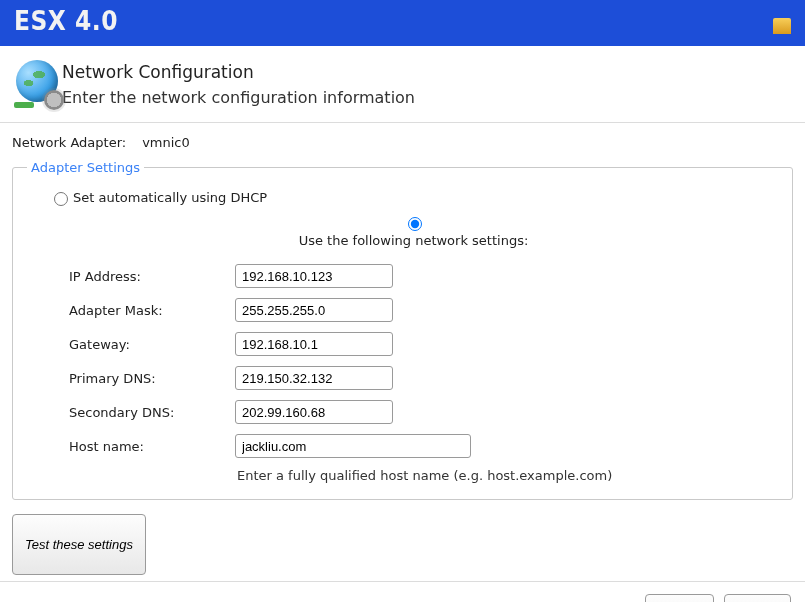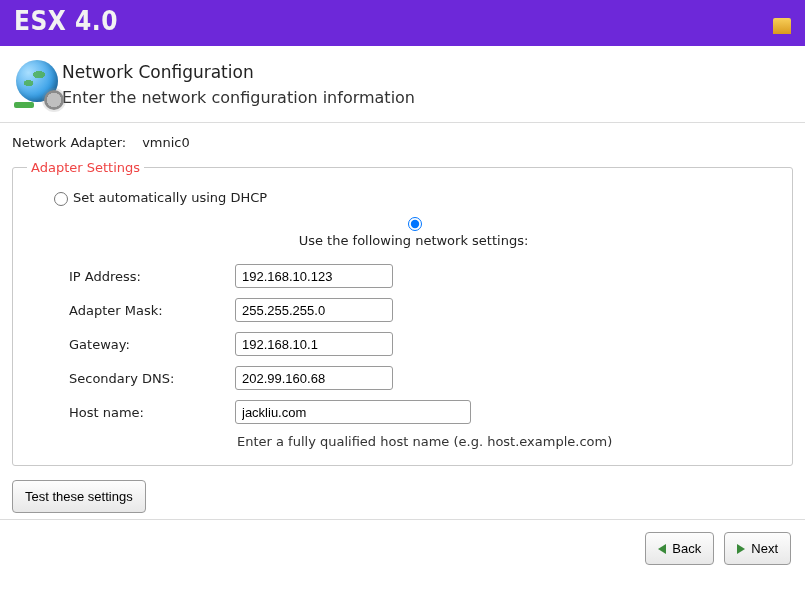--- a/index.html
+++ b/index.html
@@ -5,21 +5,21 @@
   * { box-sizing: border-box; }
   body {
     margin: 0;
     font-family: "DejaVu Sans", "Liberation Sans", Arial, sans-serif;
     font-size: 13px;
     color: #222;
     background: #fff;
     width: 805px;
   }
   .titlebar {
-    background: #6d28d9;
+    background: #1d4ed8;
     color: #f2f2f2;
     padding: 6px 14px 10px 14px;
     font-family: "DejaVu Sans Condensed", "Arial Narrow", sans-serif;
     font-size: 26px;
     font-weight: 600;
     letter-spacing: 0.5px;
     display: flex;
     align-items: center;
     justify-content: space-between;
     height: 46px;
@@ -69,39 +69,39 @@
   .h-sub   { font-size: 16px; margin-top: 6px; color:#333;}
   .content { padding: 12px 12px 6px 12px; }
   .adapter-row { padding: 0 0 10px 0;}
   .adapter-label { display:inline-block; width:126px;}
   fieldset {
     border: 1px solid #c9c9c9;
     border-radius: 3px;
     padding: 12px 14px 16px 14px;
     margin: 0 0 14px 0;
   }
-  legend { padding: 0 4px; color:#ef4444; font-size:13px;}
+  legend { padding: 0 4px; color:#3b82f6; font-size:13px;}
   .radio-row { display:flex; align-items:center; gap:2px; padding-left:22px; margin: 2px 0 8px 0;}
   .radio-row:last-of-type{margin-bottom:16px;flex-direction:column;}
   input[type=radio]{ width:14px;height:14px;}
   .field-grid { padding-left: 42px; }
   .field-row { display:flex; align-items:center; margin-bottom:10px;gap:40px;}
   .field-label { width: 126px; }
   input[type=text]{
     height:24px; border:1px solid #9a9a9a; border-radius:3px;
     padding: 2px 6px; font-size:13px; background:#fff;
   }
   .w-ip { width: 158px; }
   .w-host { width: 236px; }
   .hint { margin-left: 168px; padding-left:0; color:#333; font-size:13px;}
   .btn {
     border:1px solid #9a9a9a; border-radius:4px;
     background: linear-gradient(#fdfdfd,#e8e8e8);
-    padding: 8px 12px; font-size:13px; cursor:pointer;
-    display:inline-flex; align-items:center; gap:6px;
+    padding: 22px 12px; font-size:13px; cursor:pointer;
+    display:inline-flex; align-items:flex-start; gap:6px;font-style:italic;
   }
   .footer {
     border-top:1px solid #dcdcdc;
     padding: 12px 14px 20px 14px;
     display:flex; justify-content:flex-end; gap:10px;
     position: relative;
   }
   .footer .spacer{flex:1;}
   .arrow-left, .arrow-right, .x-ico{
     display:inline-block;width:0;height:0;
@@ -176,20 +176,24 @@
       <div class="field-row">
         <span class="field-label">Adapter Mask:</span>
         <input type="text" class="w-ip" value="255.255.255.0" style="">
       </div>
 
       <div class="field-row">
         <span class="field-label">Gateway:</span>
         <input type="text" class="w-ip" value="192.168.10.1" style="">
       </div>
 
+      <div class="field-row">
+        <span class="field-label">Primary DNS:</span>
+        <input type="text" class="w-ip" value="219.150.32.132" style="">
+      </div>
 
       <div class="field-row">
         <span class="field-label">Secondary DNS:</span>
         <input type="text" class="w-ip" value="202.99.160.68" style="">
       </div>
 
       <div class="field-row">
         <span class="field-label">Host name:</span>
         <input type="text" class="w-host" value="jackliu.com" style="">
       </div>

